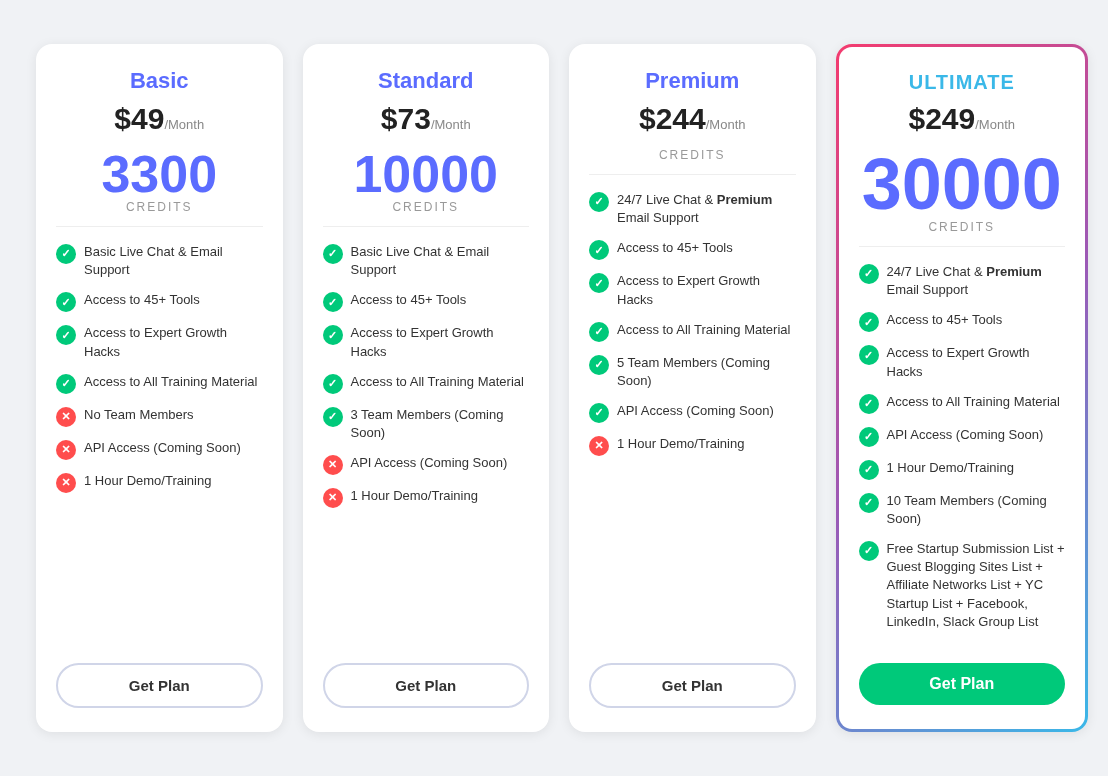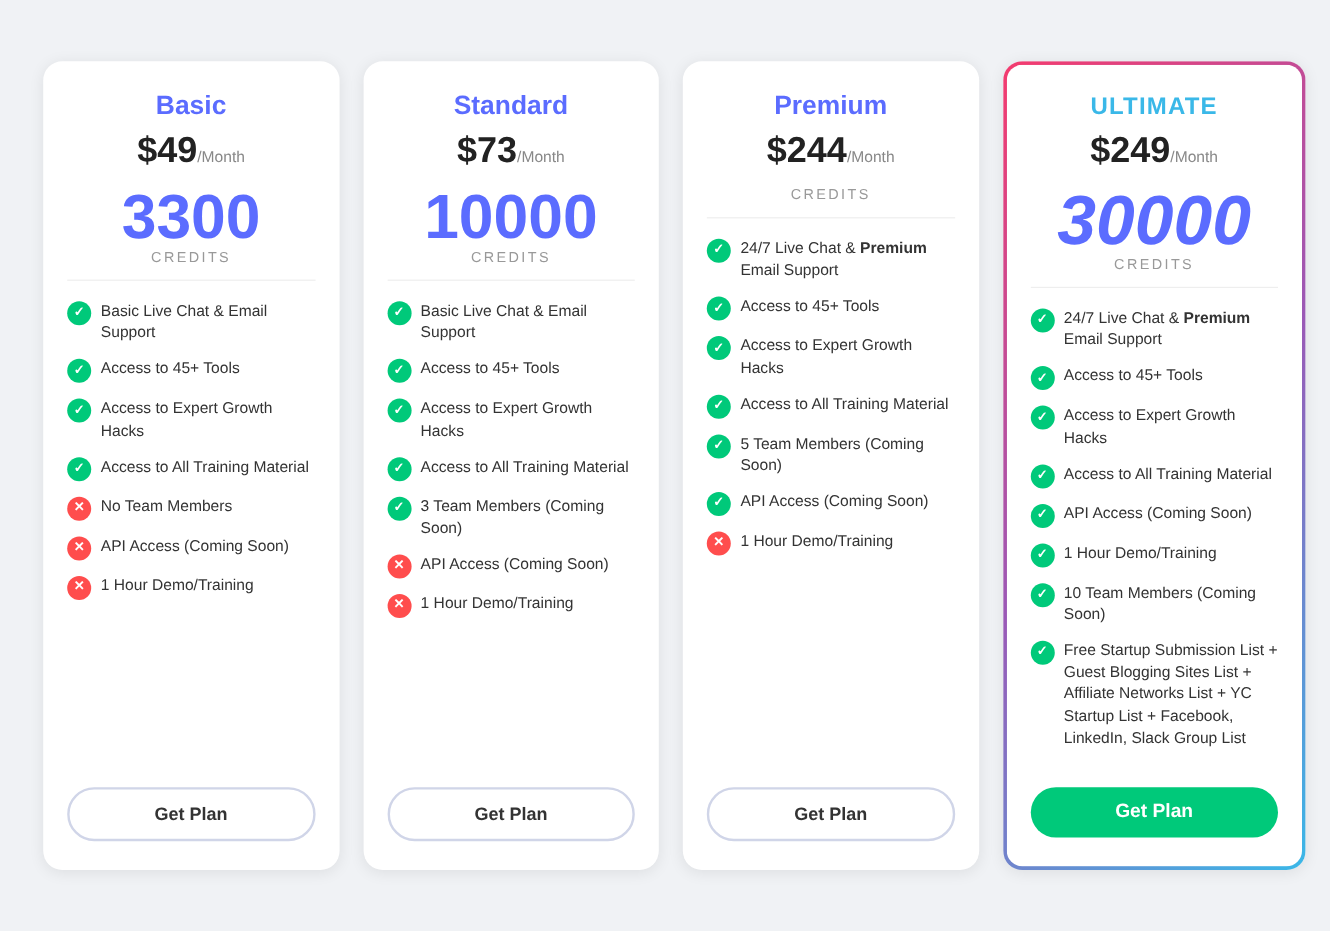--- a/index.html
+++ b/index.html
@@ -62,22 +62,21 @@
       color: #888;
     }
     .credits-number {
       text-align: center;
       font-size: 52px;
       font-weight: 800;
       color: #5b6cff;
       line-height: 1;
     }
     .plan-card.ultimate .credits-number {
-      font-size: 58px;
-      font-style: italic;
+      font-size: 72px;
     }
     .credits-label {
       text-align: center;
       font-size: 12px;
       letter-spacing: 2px;
       color: #999;
       margin-bottom: 4px;
     }
     .features-list {
       list-style: none;

